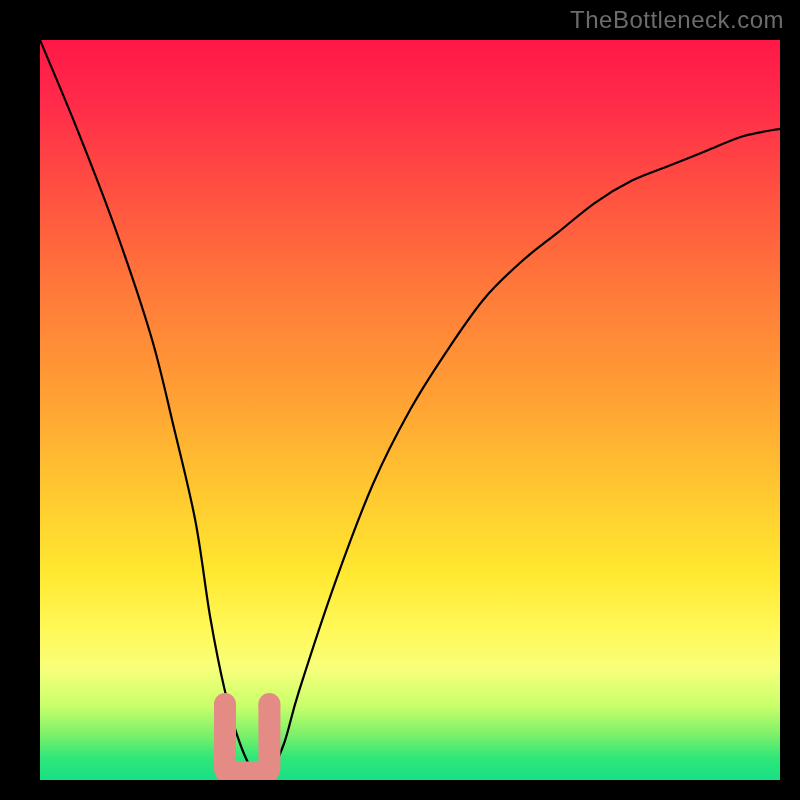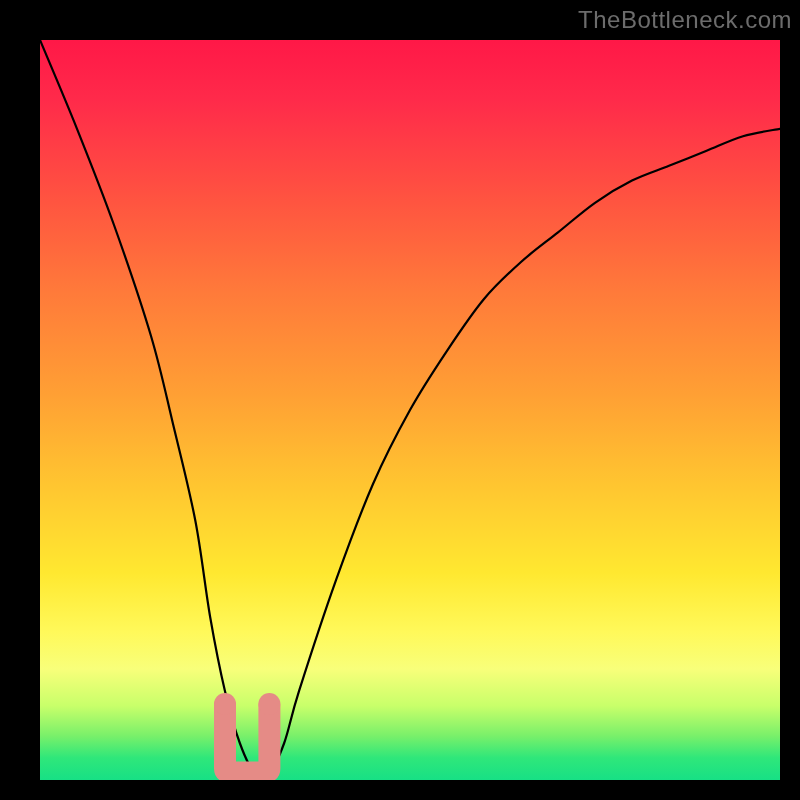--- a/index.html
+++ b/index.html
@@ -36,21 +36,21 @@
       #f8ff7a 85%,
       #c8ff6a 90%,
       #7af06a 94%,
       #2fe77a 97%,
       #17e085 100%
     );
   }
   .watermark {
     position: absolute;
     top: 6px;
-    right: 8px;
+    right: 16px;
     color: #6c6c6c;
     font-family: Arial, Helvetica, sans-serif;
     font-size: 24px;
     letter-spacing: 0.5px;
     user-select: none;
   }
   svg.curve {
     position: absolute;
     left: 0;
     top: 0;

